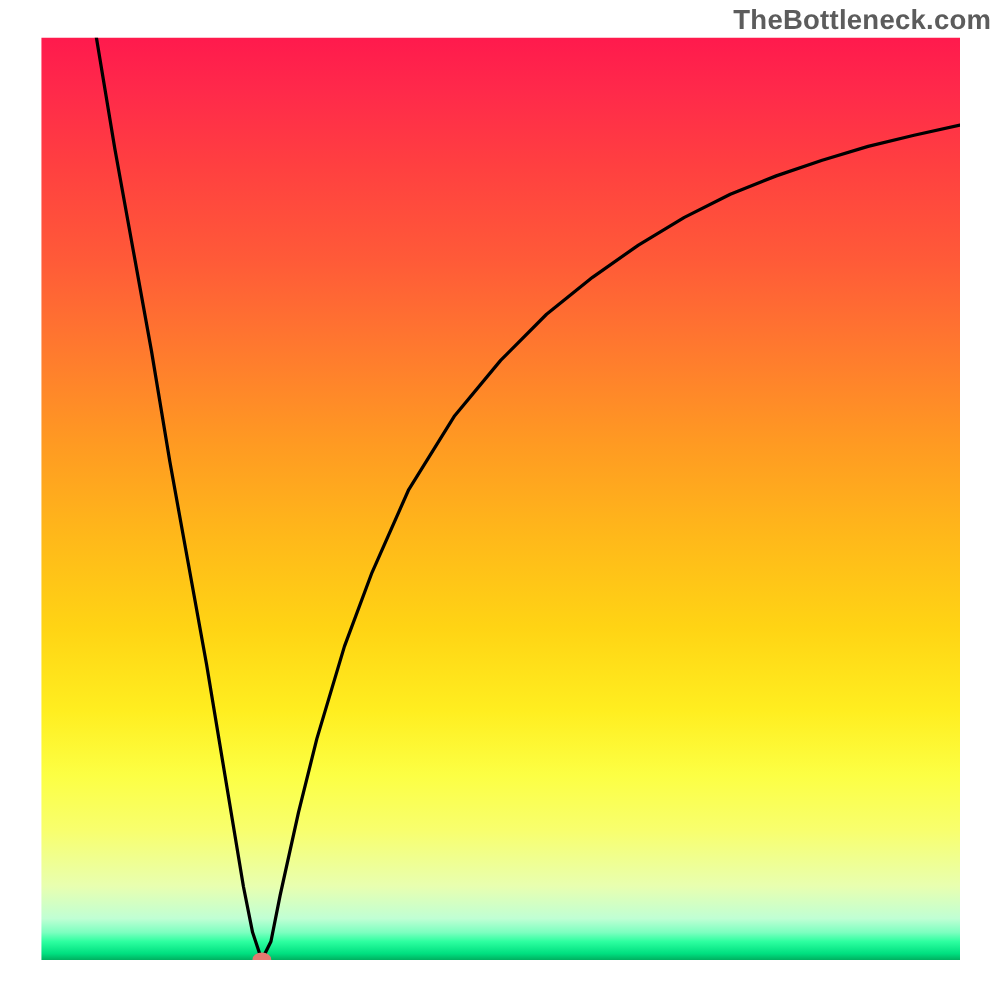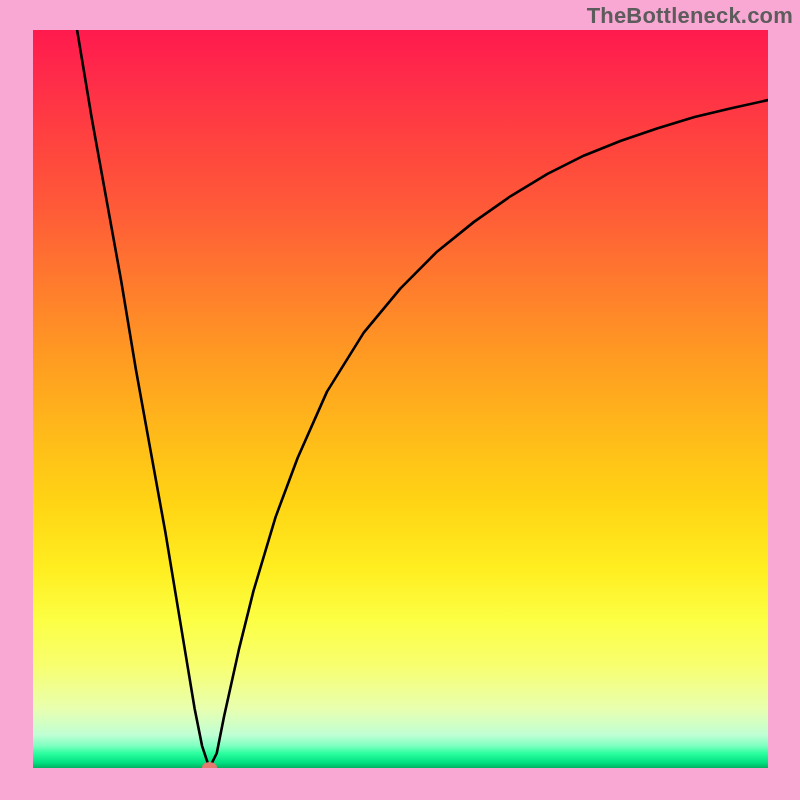--- a/index.html
+++ b/index.html
@@ -7,21 +7,21 @@
     padding: 0;
     width: 800px;
     height: 800px;
     background: #000;
     overflow: hidden;
   }
   .frame {
     position: absolute;
     left: 0; top: 0;
     width: 800px; height: 800px;
-    background: #f9a8d4;
+    background: #ffffff;
   }
   .plot {
     position: absolute;
     left: 33px;
     top: 30px;
     width: 735px;
     height: 738px;
     overflow: hidden;
   }
   .gradient {

